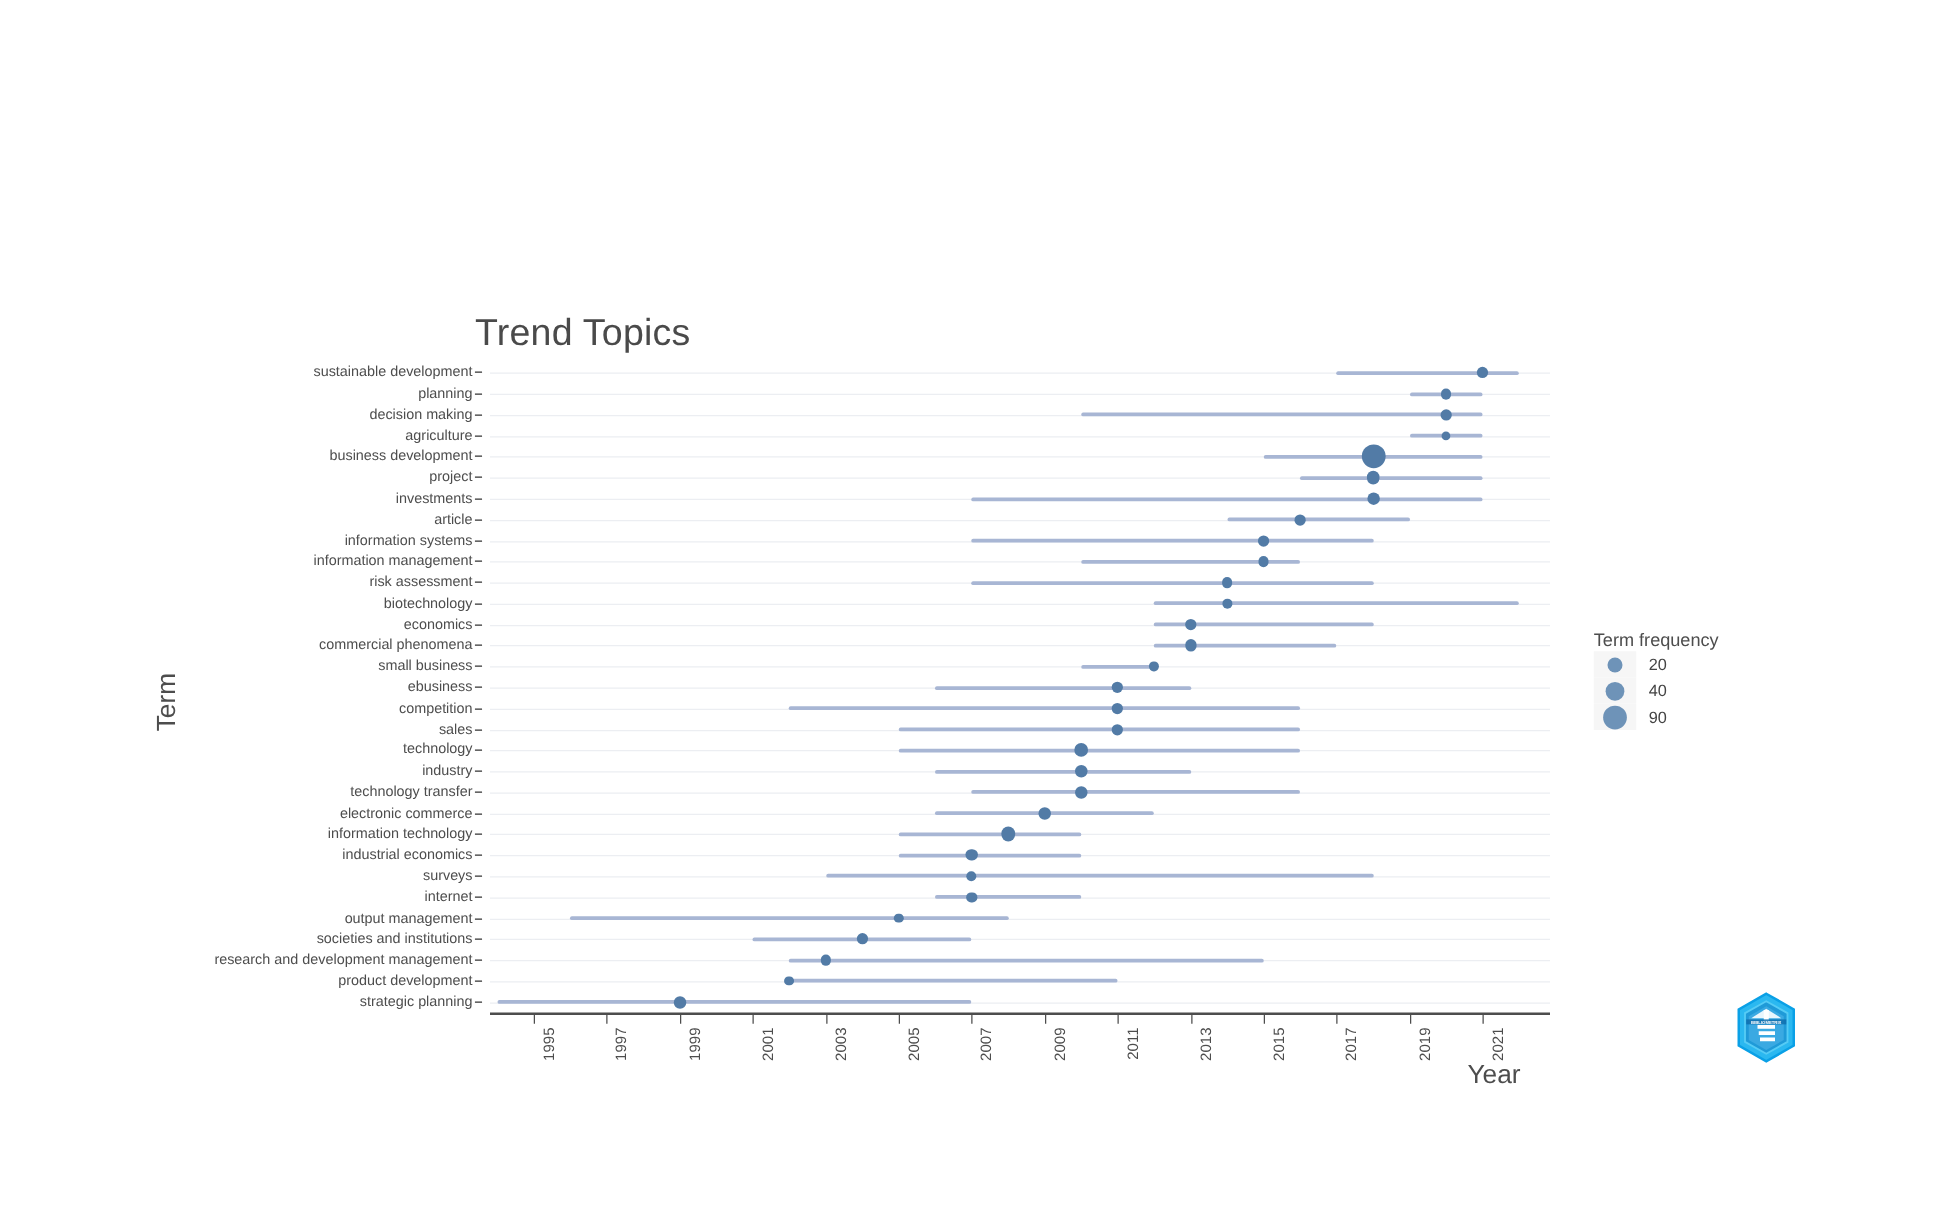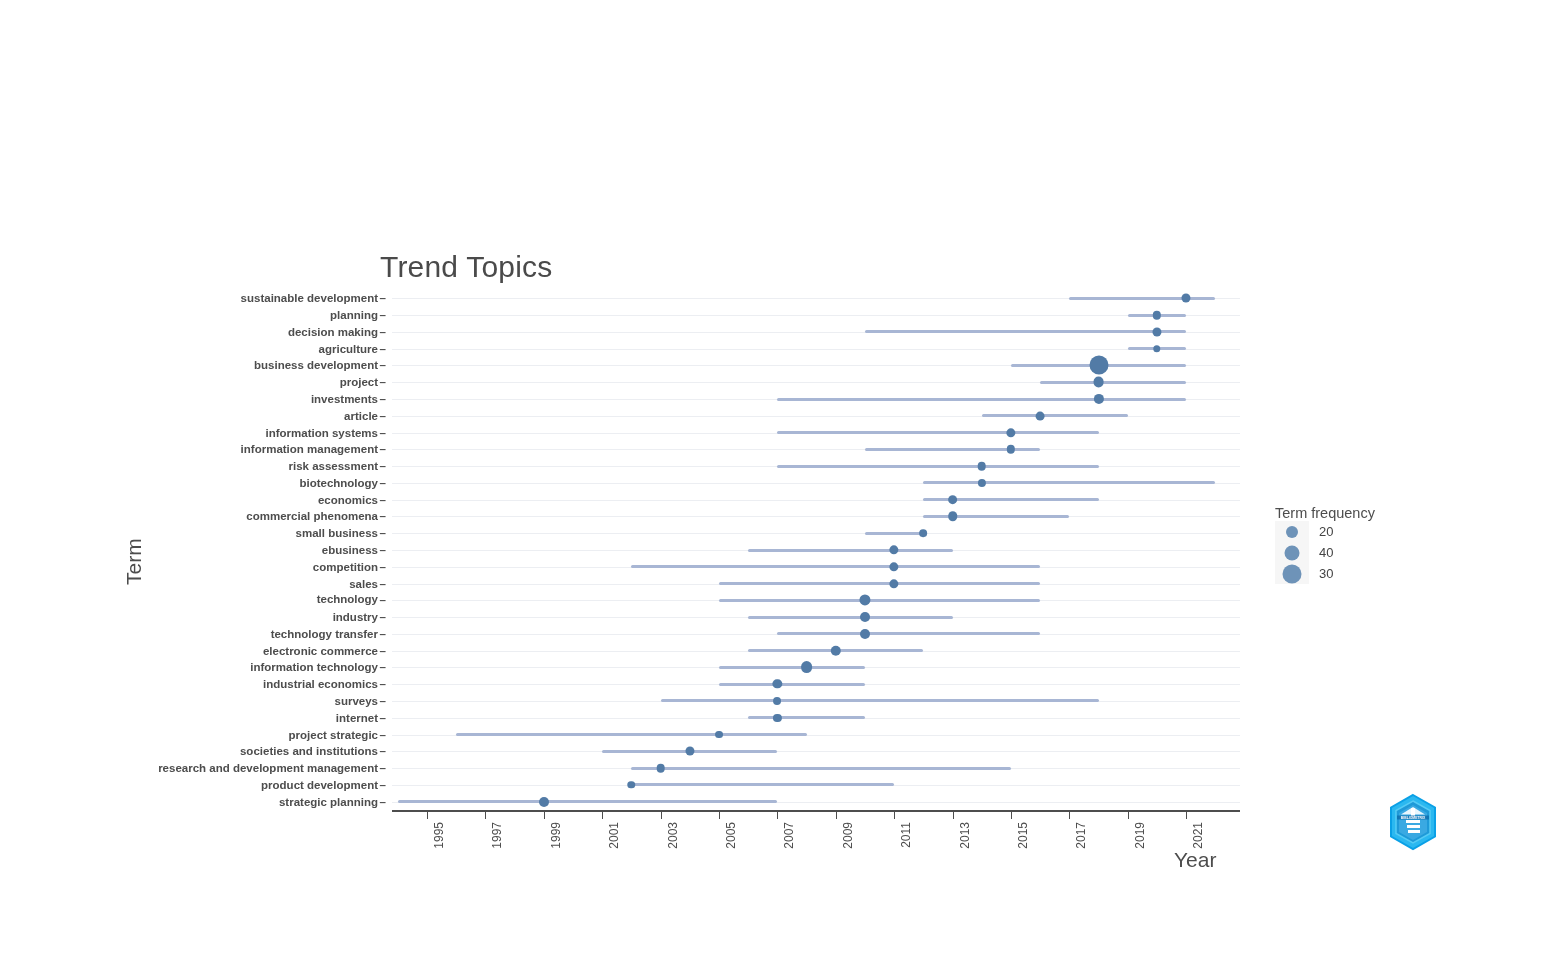--- a/index.html
+++ b/index.html
@@ -84,21 +84,21 @@
     left: 0;
     top: 50px;
     width: 236px;
     height: 520px;
   }
   .ytick {
     position: absolute;
     right: 8px;
     transform: translateY(-50%);
     font-size: 11.5px;
-    font-weight: bold;
+    font-weight: normal;
     color: #4d4d4d;
     white-space: nowrap;
     text-align: center;
   }
   .ytick-dash {
     position: absolute;
     right: 0px;
     transform: translateY(-50%);
     font-size: 11.5px;
     font-weight: bold;
@@ -254,21 +254,21 @@
         <div class="ytick" style="top: 360.645px;">electronic commerce</div>
         <div class="ytick-dash" style="top: 360.645px;">–</div>
         <div class="ytick" style="top: 377.419px;">information technology</div>
         <div class="ytick-dash" style="top: 377.419px;">–</div>
         <div class="ytick" style="top: 394.194px;">industrial economics</div>
         <div class="ytick-dash" style="top: 394.194px;">–</div>
         <div class="ytick" style="top: 410.968px;">surveys</div>
         <div class="ytick-dash" style="top: 410.968px;">–</div>
         <div class="ytick" style="top: 427.742px;">internet</div>
         <div class="ytick-dash" style="top: 427.742px;">–</div>
-        <div class="ytick" style="top: 444.516px;">project strategic</div>
+        <div class="ytick" style="top: 444.516px;">output management</div>
         <div class="ytick-dash" style="top: 444.516px;">–</div>
         <div class="ytick" style="top: 461.29px; margin-left: 36px;">societies and institutions</div>
         <div class="ytick-dash" style="top: 461.29px;">–</div>
         <div class="ytick" style="top: 478.065px;">research and development management</div>
         <div class="ytick-dash" style="top: 478.065px;">–</div>
         <div class="ytick" style="top: 494.839px;">product development</div>
         <div class="ytick-dash" style="top: 494.839px;">–</div>
         <div class="ytick" style="top: 511.613px;">strategic planning</div>
         <div class="ytick-dash" style="top: 511.613px;">–</div>
       </div>
@@ -426,19 +426,19 @@
           <div class="legend-row">
             <div class="legend-swatch">
               <div class="legend-dot" style="width: 15px; height: 15px;"></div>
             </div>
             <div class="legend-label">40</div>
           </div>
           <div class="legend-row">
             <div class="legend-swatch">
               <div class="legend-dot" style="width: 19px; height: 19px;"></div>
             </div>
-            <div class="legend-label">30</div>
+            <div class="legend-label">90</div>
           </div>
         </div>
     </div>
 
   </div>
 </div>
 
 </body></html>

